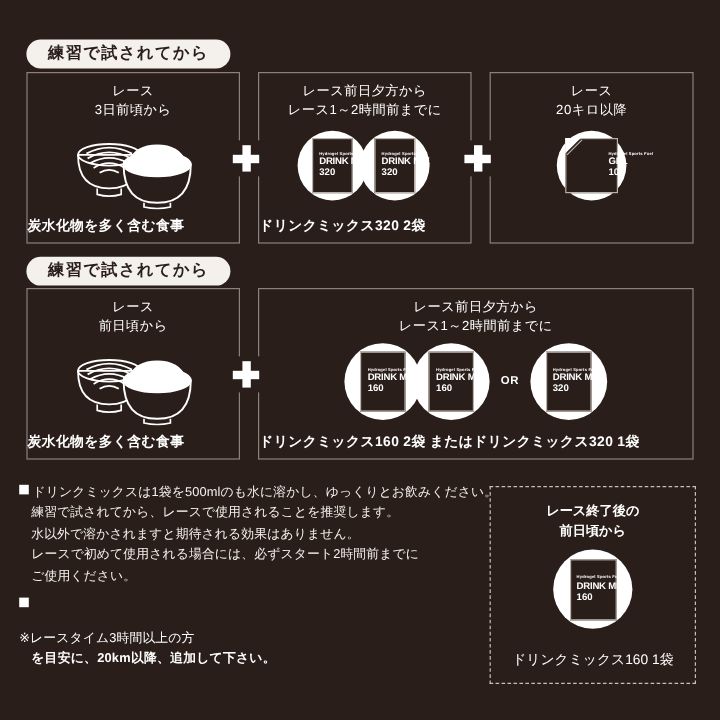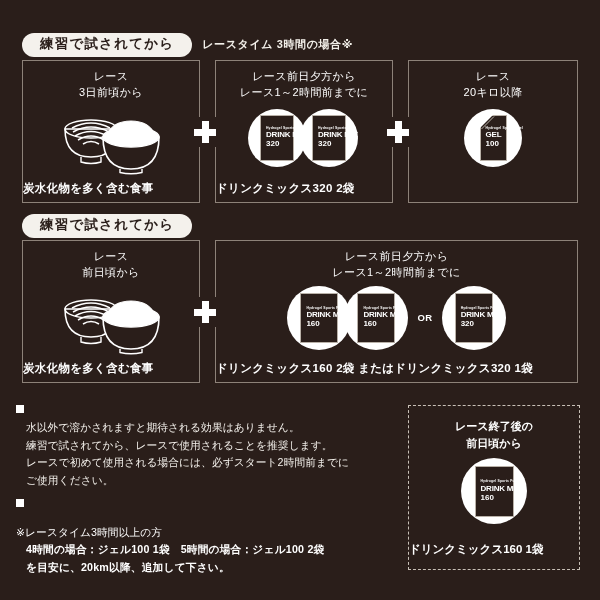--- a/index.html
+++ b/index.html
@@ -210,34 +210,34 @@
     white-space: pre-line;
   }
   .rec-art {
     position: absolute;
     top: 52px; left: 0; right: 0;
     display: flex; justify-content: center;
   }
   .rec-bottom {
     position: absolute;
     bottom: 12px; left: 0; right: 0;
+    text-align: center;
     font-size: 11.5px;
-    font-weight: bold;
+    font-weight: normal;
     white-space: nowrap;
     margin-top: 26px;
   }
 </style>
 </head>
 <body>
 
 <div class="page">
 
   <div class="sec-head" style="left:22px; top:33px;">
     <div class="pill">練習で試されてから</div>
-    <div class="sec-note">レースタイム 3時間の場合※</div>
   </div>
 
   <div class="panel" style="left:22px; top:60px; width:178px; height:143px;">
     <div class="panel-top">レース
 3日前頃から</div>
     <div class="panel-art">
       <svg class="bowls" viewBox="0 0 120 74">
         <g fill="none" stroke="#ffffff" stroke-width="1.5">
 
           <path d="M14,28 Q14,56 40,56 Q66,56 66,28 Z"></path>
@@ -293,21 +293,21 @@
   </div>
 
   <div class="plus-mask" style="left:383px; top:117px;"></div>
   <div class="plus" style="left:387px; top:121px;"></div>
 
   <div class="panel" style="left:408px; top:60px; width:170px; height:143px;">
     <div class="panel-top">レース
 20キロ以降</div>
     <div class="panel-art">
       <div class="circ" style="width:58px;height:58px;">
-        <div class="packet" style="width:27px;height:46px;">
+        <div class="packet" style="width:44px;height:46px;padding-left:30px;">
           <div class="fold"></div>
           <svg class="fold-line" viewBox="0 0 18 18">
             <path d="M0.5,13 L13,0.5" fill="none" stroke="#b9b1a8" stroke-width="1"></path>
           </svg>
           <div class="ptext">
             <div class="brand">Hydrogel Sports Fuel</div>
             <div class="pname">GEL</div>
             <div class="pnum">100</div>
           </div>
         </div>
@@ -381,34 +381,33 @@
             </div>
           </div>
         </div>
       </div>
     </div>
     <div class="panel-bottom">ドリンクミックス160 2袋 またはドリンクミックス320 1袋</div>
   </div>
 
   <div class="notes" style="left:16px; top:402px; width:400px;">
     <div class="note-item">
-      <span class="note-line"><span class="bullet-sq"></span></span>
+      <span class="note-line"><span class="bullet-sq"></span><span>ドリンクミックスは1袋を500mlのも水に溶かし、ゆっくりとお飲みください。</span></span>
+      <span class="note-line ind">練習で試されてから、レースで使用されることを推奨します。</span>
       <span class="note-line ind">水以外で溶かされますと期待される効果はありません。</span>
-      <span class="note-line ind">練習で試されてから、レースで使用されることを推奨します。</span>
       <span class="note-line ind">レースで初めて使用される場合には、必ずスタート2時間前までに</span>
       <span class="note-line ind">ご使用ください。</span>
     </div>
     <div class="note-item" style="margin-top:7px;">
       <span class="note-line"><span class="bullet-sq"></span></span>
     </div>
   </div>
 
   <div class="notes2" style="left:16px; top:524px; width:400px;">
     <span class="note-line hd">※レースタイム3時間以上の方</span>
-    <span class="note-line ind bd">4時間の場合：ジェル100 1袋　5時間の場合：ジェル100 2袋</span>
     <span class="note-line ind bd">を目安に、20km以降、追加して下さい。</span>
   </div>
 
   <div class="recovery" style="left:408px; top:405px; width:172px; height:165px;">
     <div class="rec-title">レース終了後の
 前日頃から</div>
     <div class="rec-art">
       <div class="circ" style="width:66px;height:66px;">
         <div class="packet" style="width:39px;height:51px;">
           <div class="ptext">

